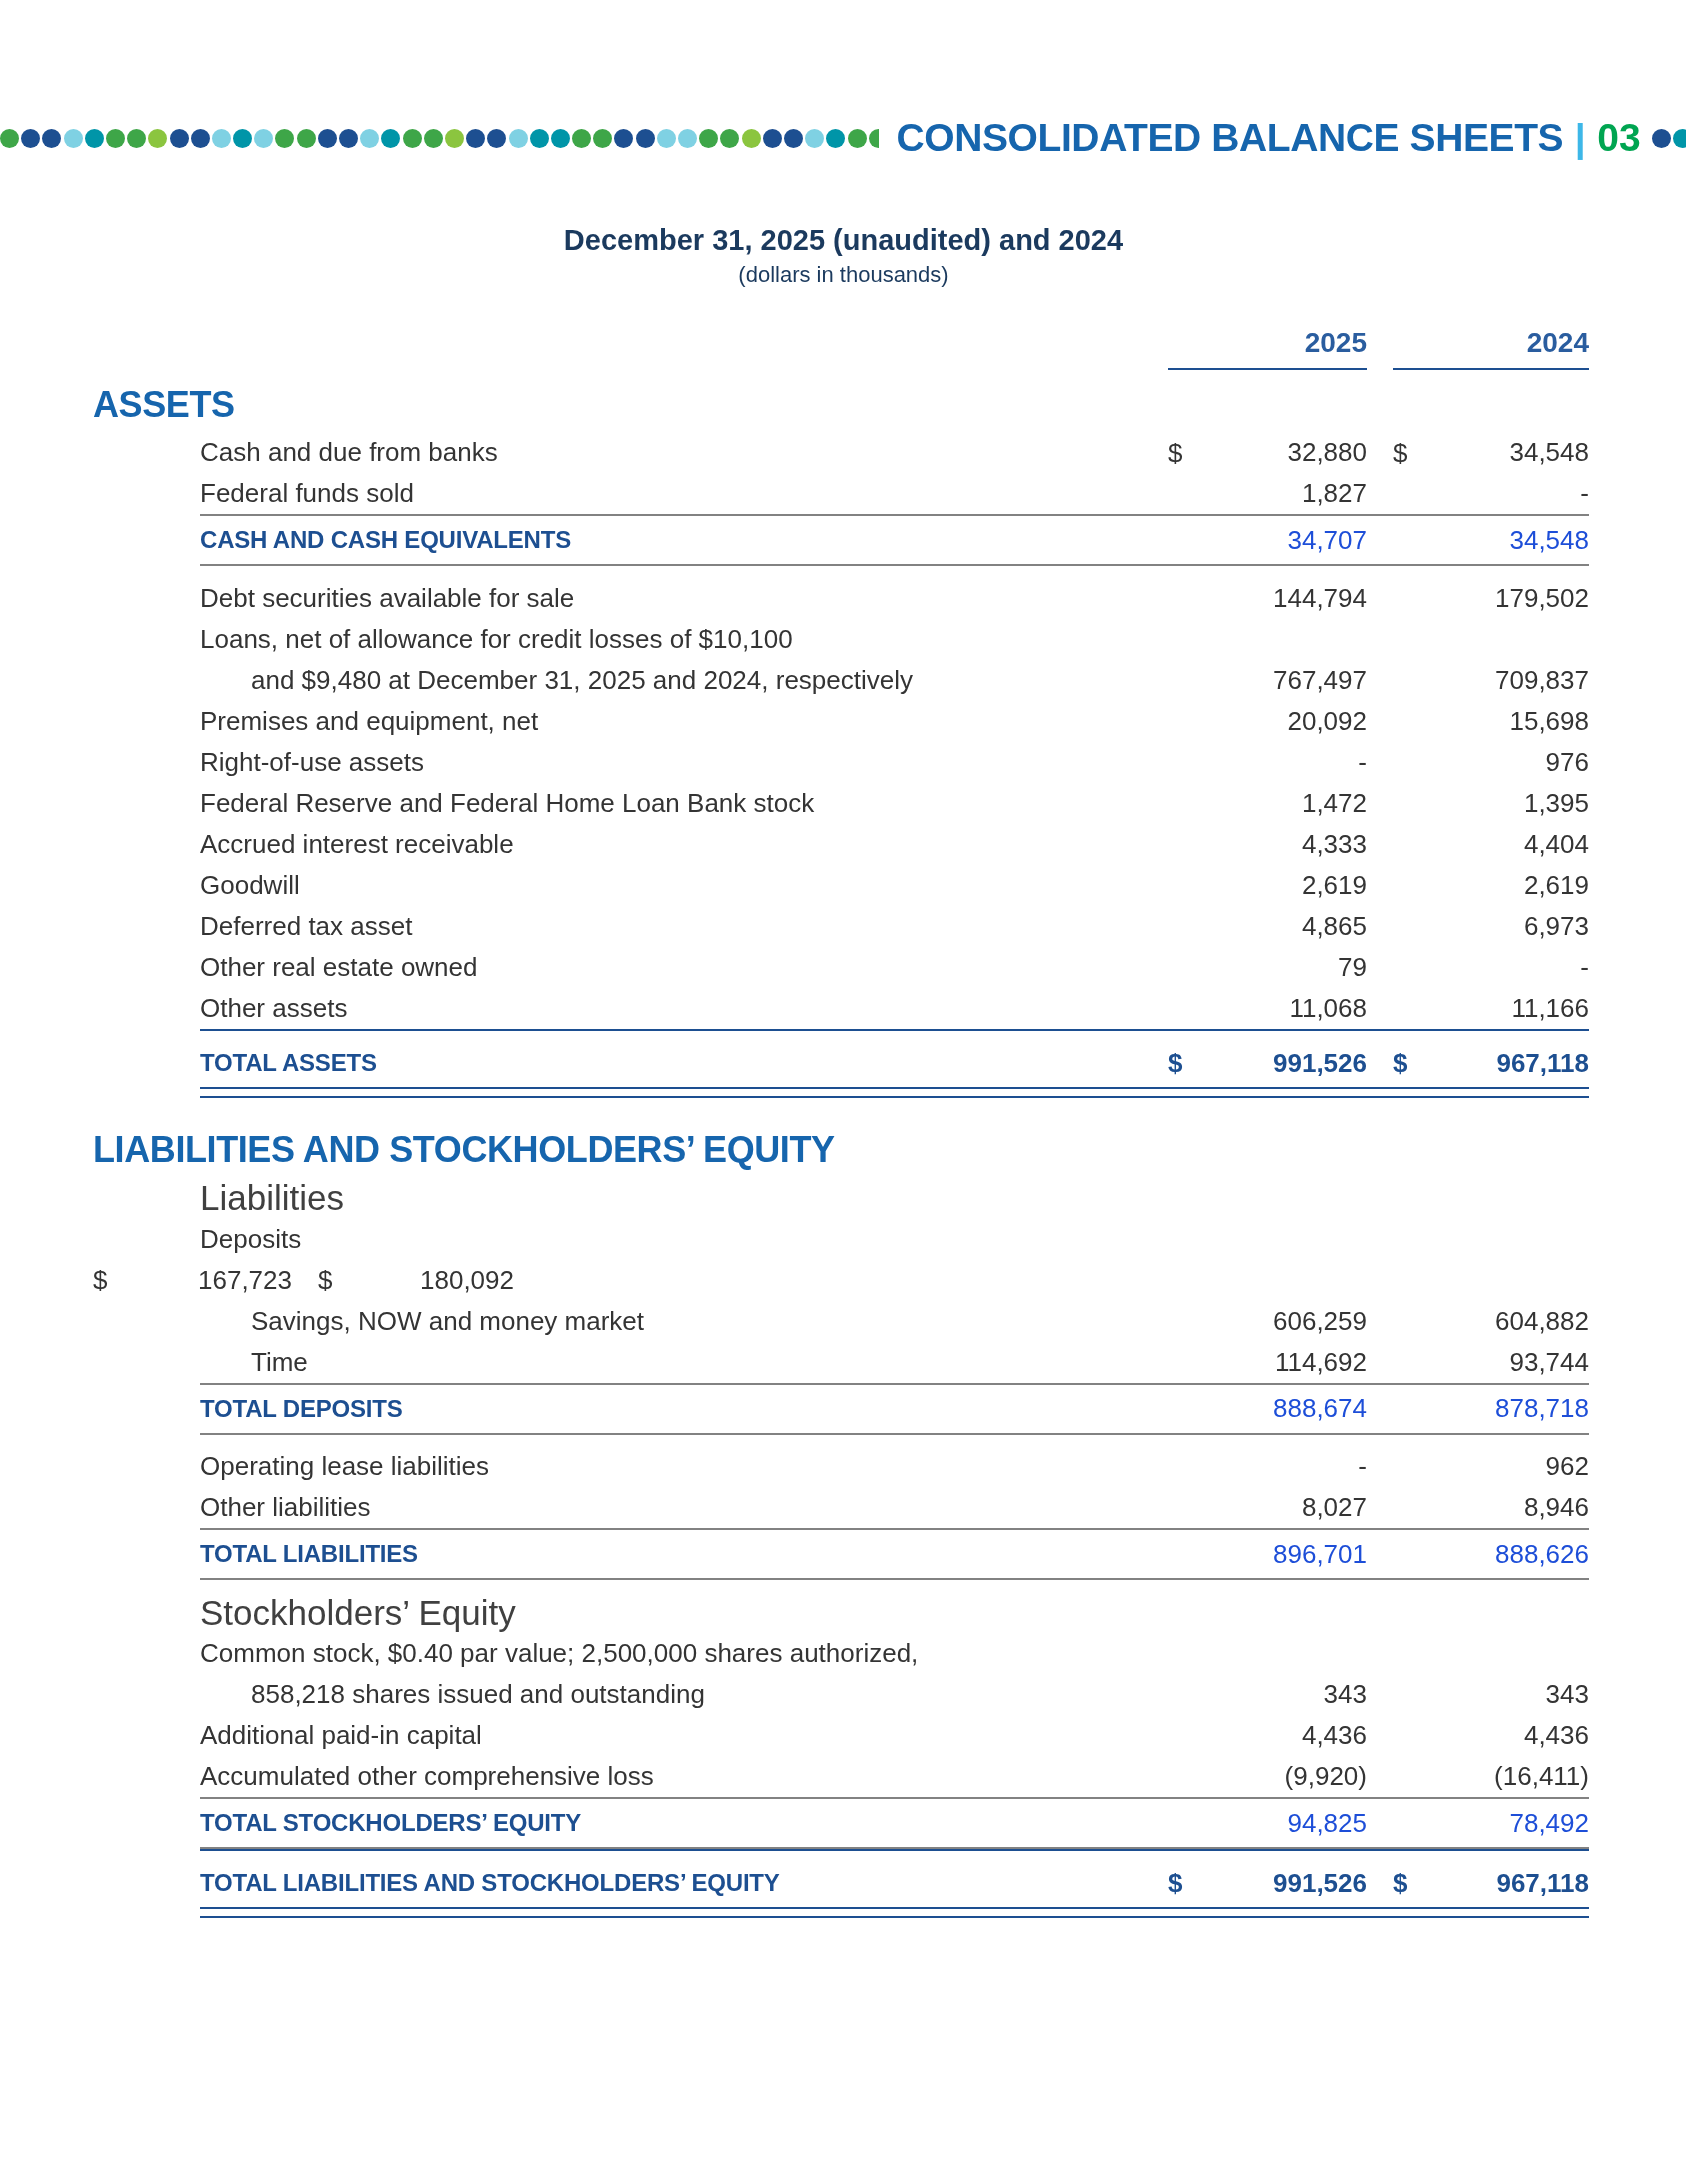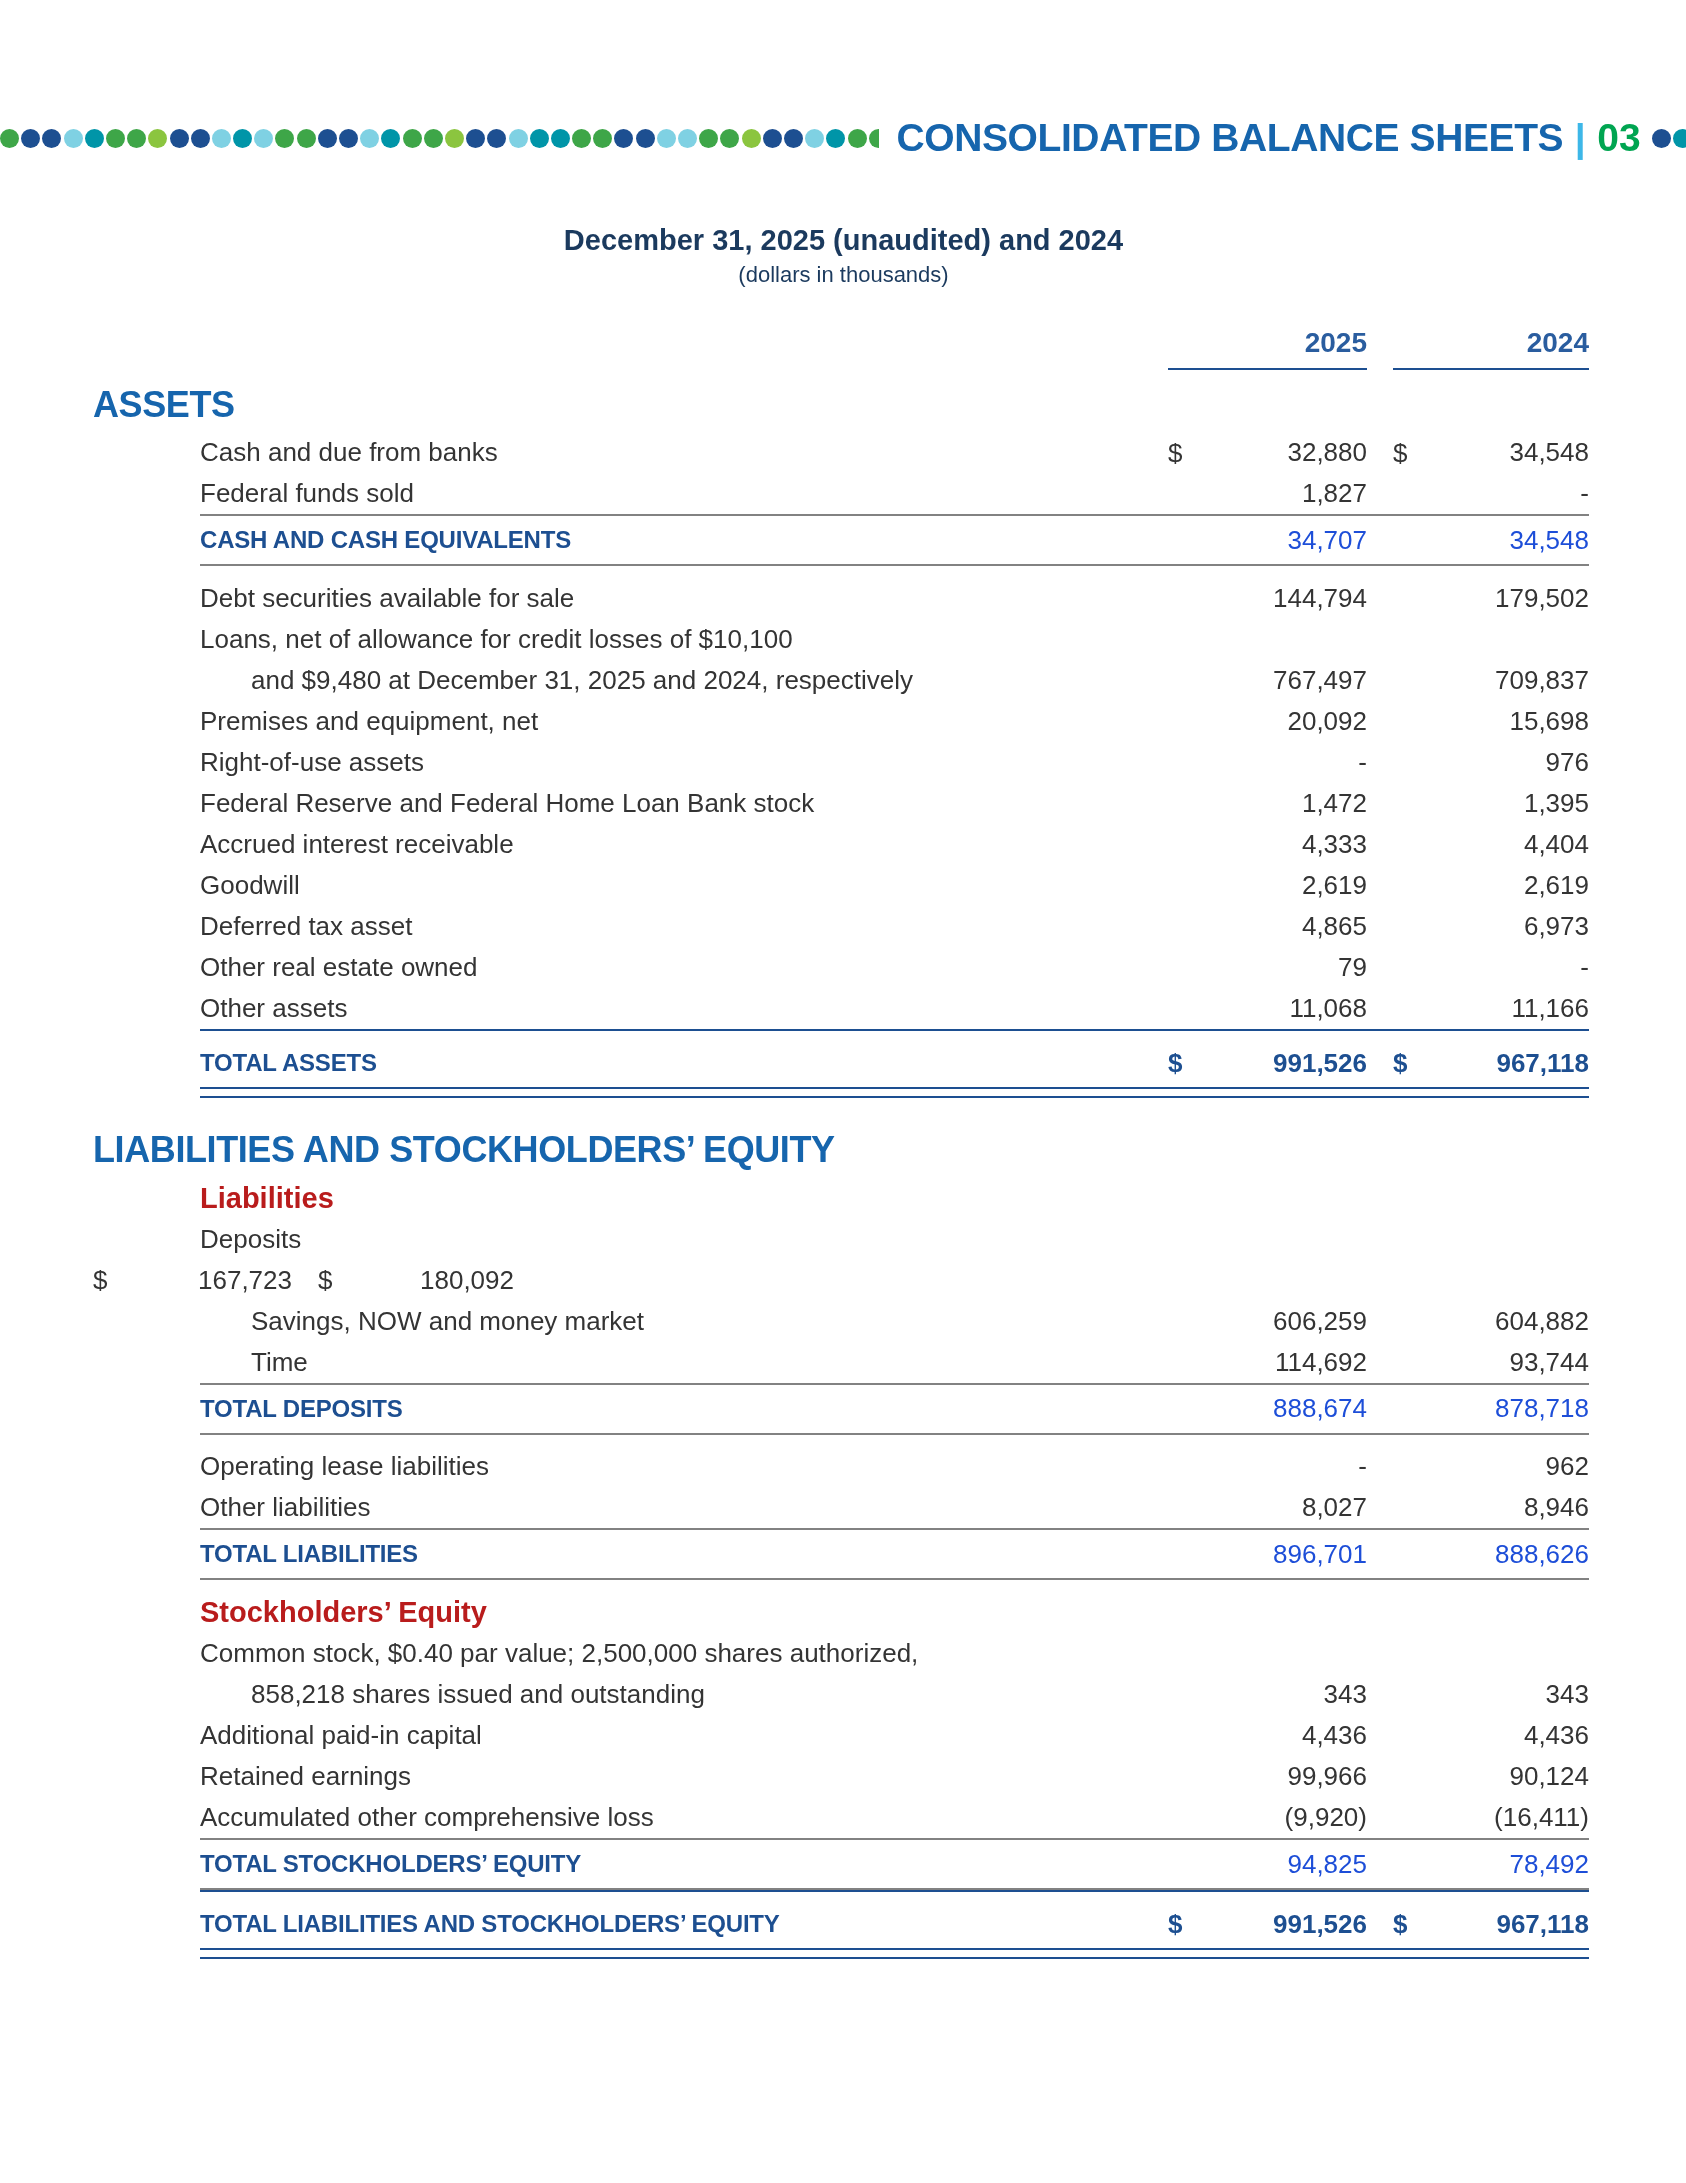--- a/index.html
+++ b/index.html
@@ -56,21 +56,21 @@
   .table{
     margin-top:10.2px;
     padding:0 98px 0 93px;
     font-size:26px;
   }
   .trow{display:flex;align-items:center;height:41px;}
   .trow .label{flex:1;white-space:nowrap;}
   .trow.section{height:49px;margin-top:28px;margin-bottom:2.9px;}
   .trow.section:first-child{margin-top:2px;}
   .trow.section .label{font-size:36px;font-weight:bold;color:#1665ad;letter-spacing:-0.4px;}
-  .trow.subheader .label{font-weight:bold;color:#b91c1c;font-size:29px;}
+  .trow.subheader .label{font-weight:normal;color:#404040;font-size:35px;}
   .trow.item .label,.trow.item2 .label{color:#343434;}
   .trow.item .label{padding-left:107px;}
   .trow.item2 .label{padding-left:158px;}
   .trow.subheader .label{padding-left:107px;}
   .trow.subtotal,.trow.total{margin:3.6px 0;}
   .trow.subtotal .label,.trow.total .label{
     padding-left:107px;font-weight:bold;color:#1d4f91;font-size:24px;letter-spacing:-0.2px;
   }
   .trow.gap{margin-top:11.6px;}
   .col{width:199px;display:flex;justify-content:flex-end;position:relative;flex:none;}
@@ -389,29 +389,20 @@
       <div class="trow item">
         <span class="label">Additional paid-in capital</span>
         <div class="col c1">
           <span class="val">4,436</span>
         </div>
         <div class="col c2">
           <span class="val">4,436</span>
         </div>
       </div>
       <div class="trow item">
-        <span class="label">Retained earnings</span>
-        <div class="col c1">
-          <span class="val">99,966</span>
-        </div>
-        <div class="col c2">
-          <span class="val">90,124</span>
-        </div>
-      </div>
-      <div class="trow item">
         <span class="label">Accumulated other comprehensive loss</span>
         <div class="col c1">
           <span class="val">(9,920)</span>
         </div>
         <div class="col c2">
           <span class="val">(16,411)</span>
         </div>
       </div>
       <div class="rule"></div>
       <div class="trow subtotal">

